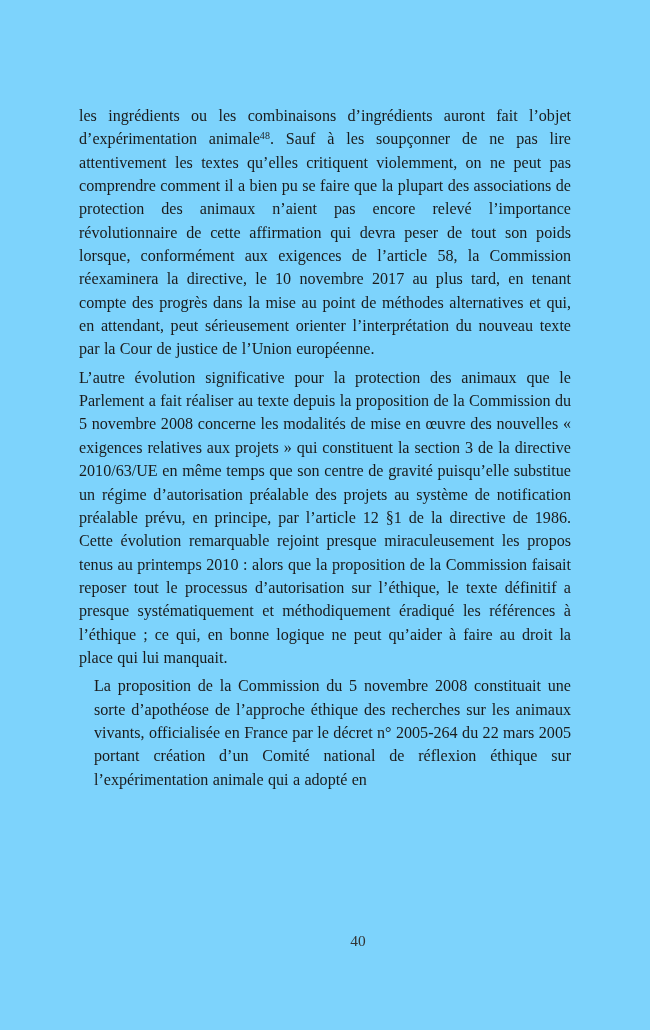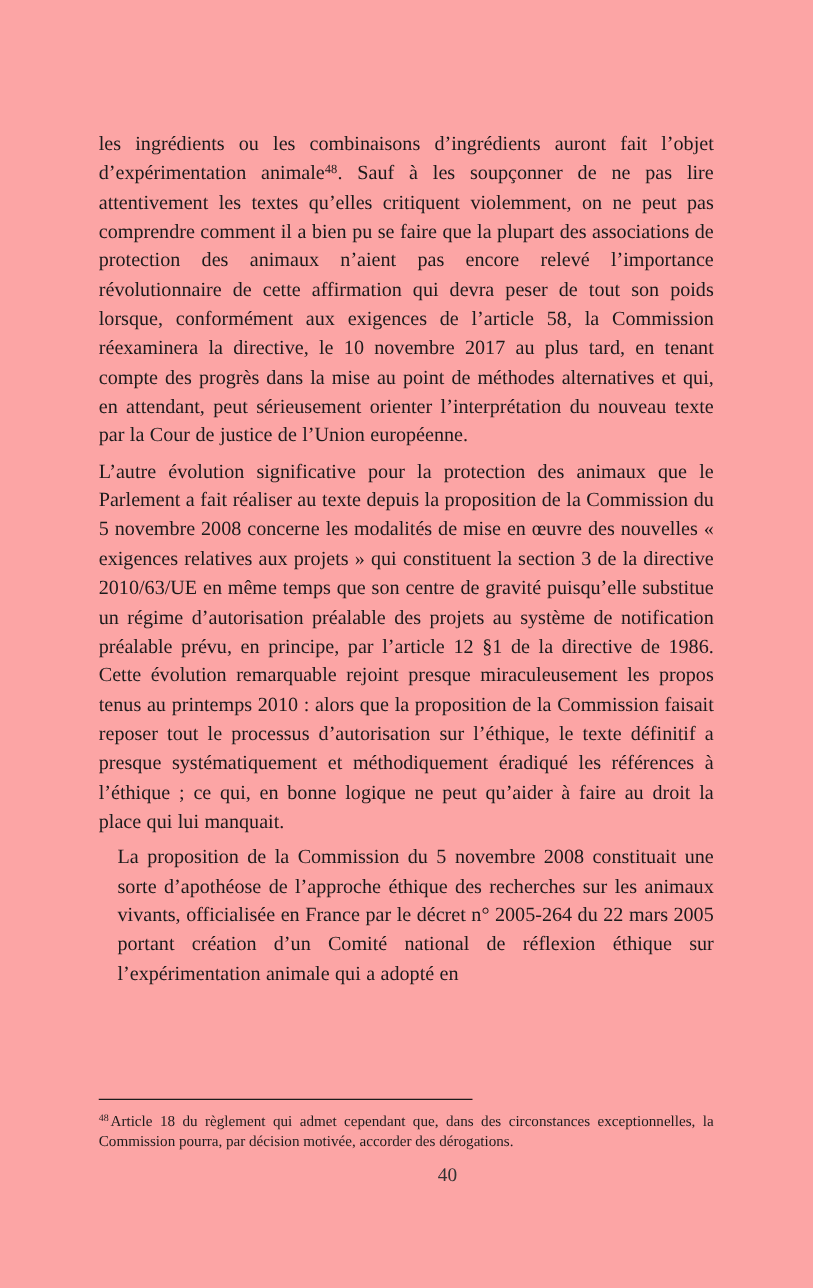--- a/index.html
+++ b/index.html
@@ -17,21 +17,21 @@
     color: #1b1b1b;
     -webkit-font-smoothing: antialiased;
   }
 
   .page {
     position: absolute;
     left: 0;
     top: 0;
     width: 650px;
     height: 1030px;
-    background: #fca5a5;
+    background: #7dd3fc;
   }
 
   
   .text-block {
     position: absolute;
     left: 79px;
     top: 104px;
     width: 492px;
   }
 
@@ -109,20 +109,16 @@
   <div class="text-block">
 
     <p class="para"><span>les ingrédients ou les combinaisons d’ingrédients auront fait l’objet d’expérimentation animale</span><sup class="fn-ref">48</sup><span>. Sauf à les soupçonner de ne pas lire attentivement les textes qu’elles critiquent violemment, on ne peut pas comprendre comment il a bien pu se faire que la plupart des associations de protection des animaux n’aient pas encore relevé l’importance révolutionnaire de cette affirmation qui devra peser de tout son poids lorsque, conformément aux exigences de l’article 58, la Commission réexaminera la directive, le 10 novembre 2017 au plus tard, en tenant compte des progrès dans la mise au point de méthodes alternatives et qui, en attendant, peut sérieusement orienter l’interprétation du nouveau texte par la Cour de justice de l’Union européenne.</span></p>
 
     <p class="para">L’autre évolution significative pour la protection des animaux que le Parlement a fait réaliser au texte depuis la proposition de la Commission du 5 novembre 2008 concerne les modalités de mise en œuvre des nouvelles « exigences relatives aux projets » qui constituent la section 3 de la directive 2010/63/UE en même temps que son centre de gravité puisqu’elle substitue un régime d’autorisation préalable des projets au système de notification préalable prévu, en principe, par l’article 12 §1 de la directive de 1986. Cette évolution remarquable rejoint presque miraculeusement les propos tenus au printemps 2010 : alors que la proposition de la Commission faisait reposer tout le processus d’autorisation sur l’éthique, le texte définitif a presque systématiquement et méthodiquement éradiqué les références à l’éthique ; ce qui, en bonne logique ne peut qu’aider à faire au droit la place qui lui manquait.</p>
 
     <p class="para">La proposition de la Commission du 5 novembre 2008 constituait une sorte d’apothéose de l’approche éthique des recherches sur les animaux vivants, officialisée en France par le décret n° 2005-264 du 22 mars 2005 portant création d’un Comité national de réflexion éthique sur l’expérimentation animale qui a adopté en</p>
 
   </div>
 
-  <div class="footnote-area">
-    <div class="footnote-rule"></div>
-    <p class="footnote-text"><span class="fn-num">48</span><span>Article 18 du règlement qui admet cependant que, dans des circonstances exceptionnelles, la Commission pourra, par décision motivée, accorder des dérogations.</span></p>
-  </div>
 
   <div class="folio">40</div>
 
 </div>
 
 </body></html>

